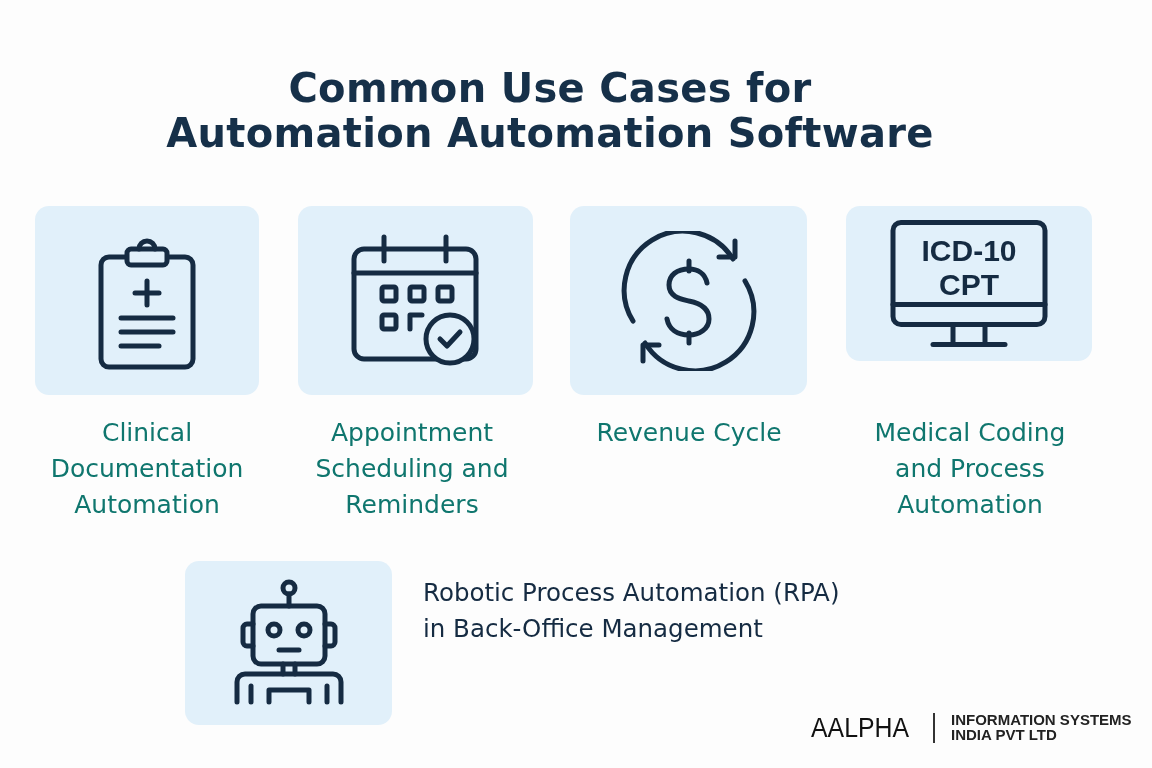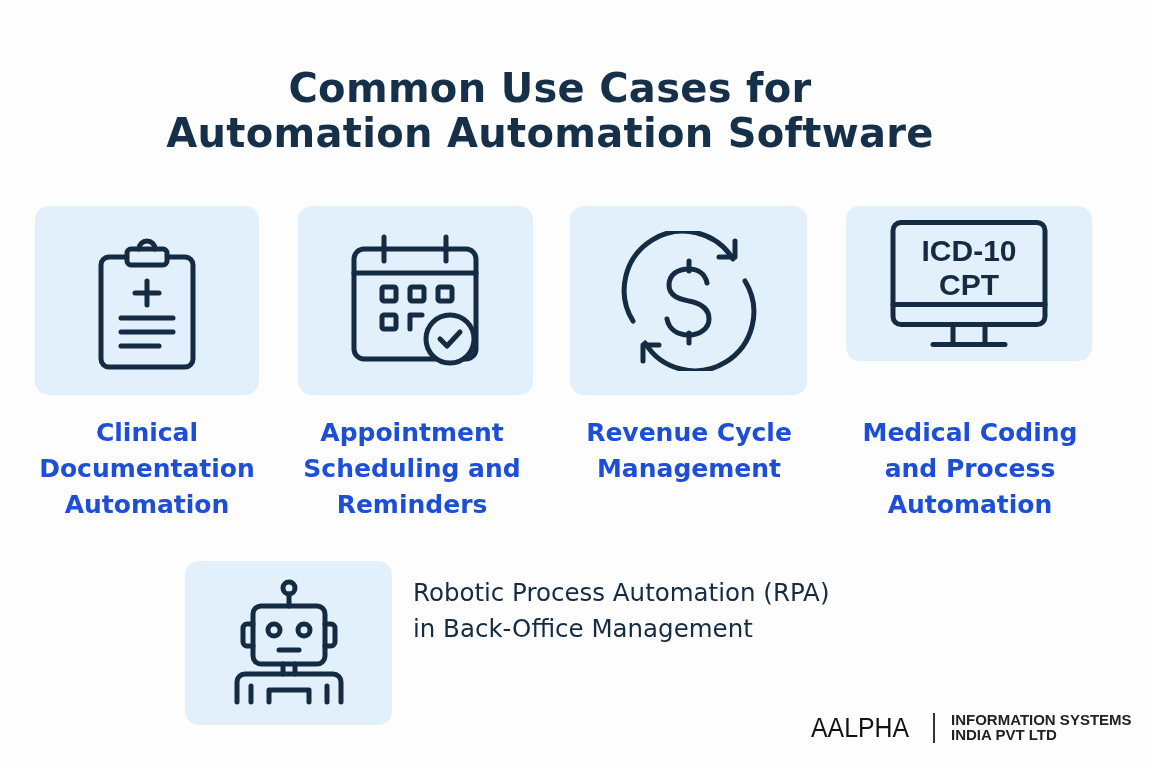--- a/index.html
+++ b/index.html
@@ -11,26 +11,26 @@
     position:absolute; left:0; width:1100px; text-align:center;
     font-size:40px; font-weight:bold; color:#163049; letter-spacing:0.3px;
   }
   .title.l1 { top:65px; }
   .title.l2 { top:110px; }
   .card {
     position:absolute; background:#e1f0fa; border-radius:14px;
   }
   .card svg { position:absolute; left:50%; top:50%; transform:translate(-50%,-50%); }
   .label {
-    position:absolute; text-align:center; font-size:25px; line-height:36px; color:#1d4ed8;
-    font-weight:700;
+    position:absolute; text-align:center; font-size:25px; line-height:36px; color:#0f766e;
+    font-weight:400;
   }
   .label div { white-space:nowrap; }
   .rpa-label {
-    position:absolute; left:413px; top:575px; font-size:24.5px; line-height:36px; color:#152b42;
+    position:absolute; left:423px; top:575px; font-size:24.5px; line-height:36px; color:#152b42;
   }
   .rpa-label div { white-space:nowrap; }
   .logo { position:absolute; left:811px; top:711px; height:34px; display:flex; align-items:center; }
   .logo-name { font-family:"Liberation Sans", sans-serif; font-size:27px; color:#111; letter-spacing:0px; transform:scaleX(0.92); transform-origin:left; }
   .logo-sep { position:absolute; left:122px; top:2px; width:1.5px; height:30px; background:#333; }
   .logo-sub { position:absolute; left:140px; top:1px; font-size:15px; line-height:15px; font-weight:bold; color:#222; white-space:nowrap; font-family:"Liberation Sans", sans-serif; }
 </style>
 </head>
 <body>
 
@@ -95,21 +95,20 @@
   <div>Documentation</div>
   <div>Automation</div>
 </div>
 <div class="label" style="left:292px;top:415px;width:240px;">
   <div>Appointment</div>
   <div>Scheduling and</div>
   <div>Reminders</div>
 </div>
 <div class="label" style="left:569px;top:415px;width:240px;">
   <div>Revenue Cycle</div>
-  <div>Management</div>
 </div>
 <div class="label" style="left:850px;top:415px;width:240px;">
   <div>Medical Coding</div>
   <div>and Process</div>
   <div>Automation</div>
 </div>
 
 <div class="card" style="left:185px;top:561px;width:207px;height:164px;">
   <svg width="120" height="130" viewBox="0 0 120 130" fill="none" stroke="#152b42" stroke-width="5" stroke-linecap="round" stroke-linejoin="round">
     <circle cx="60" cy="10" r="6"></circle>

